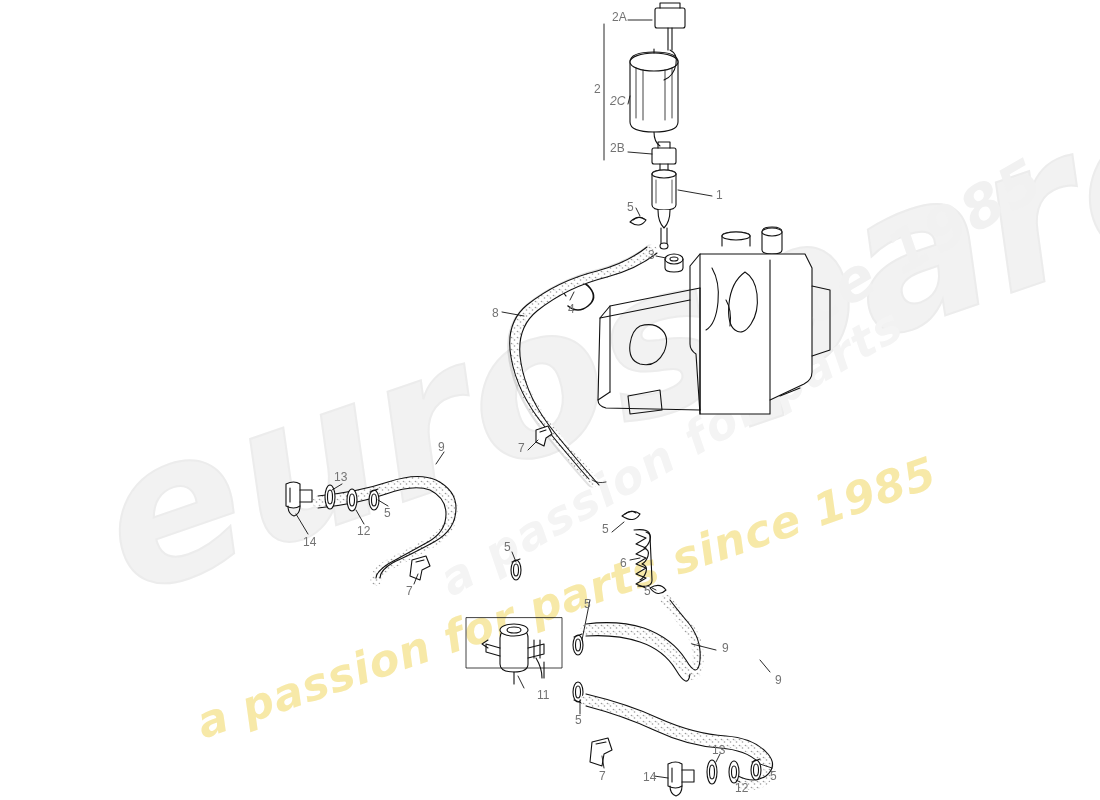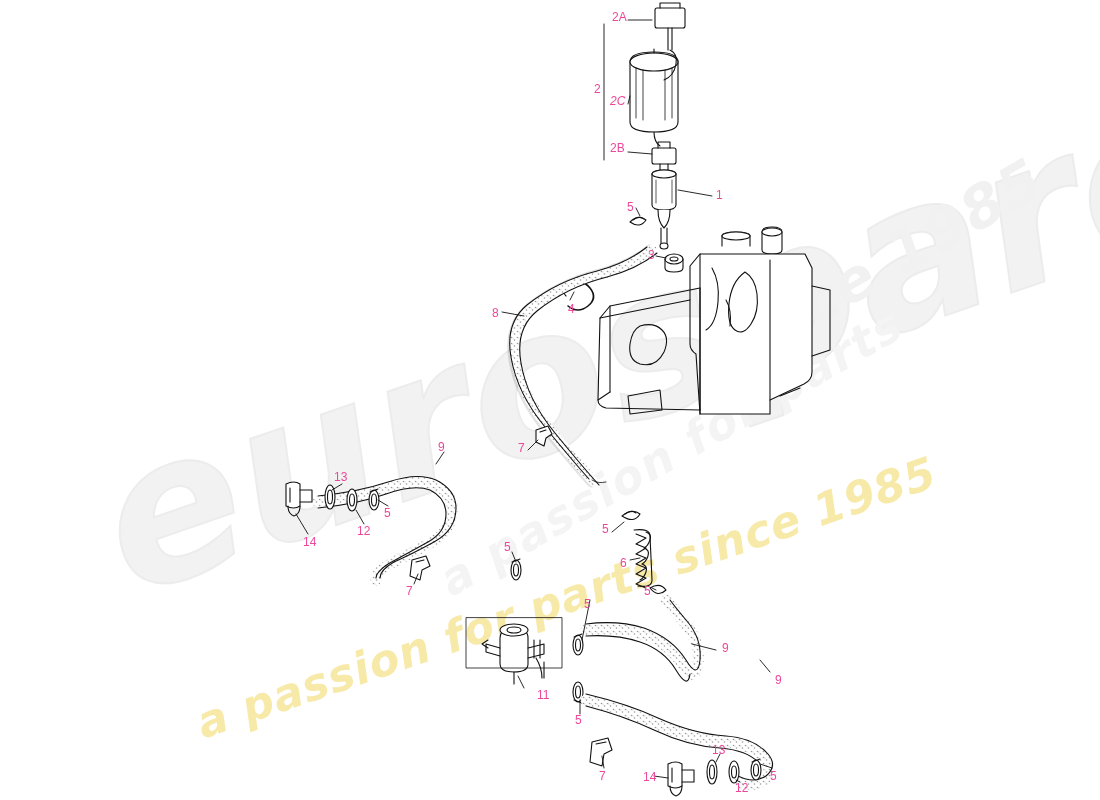--- a/index.html
+++ b/index.html
@@ -61,21 +61,21 @@
     top: 330px;
     font-size: 58px;
     color: #f1f1f1;
     transform: rotate(-30deg);
     transform-origin: left top;
   }
   .label {
     position: absolute;
     font-family: "Liberation Sans", sans-serif;
     font-size: 12px;
-    color: #ec4899;
+    color: #737373;
     white-space: nowrap;
   }
   svg.art {
     position: absolute;
     left: 0;
     top: 0;
   }
 </style>
 </head>
 <body>

